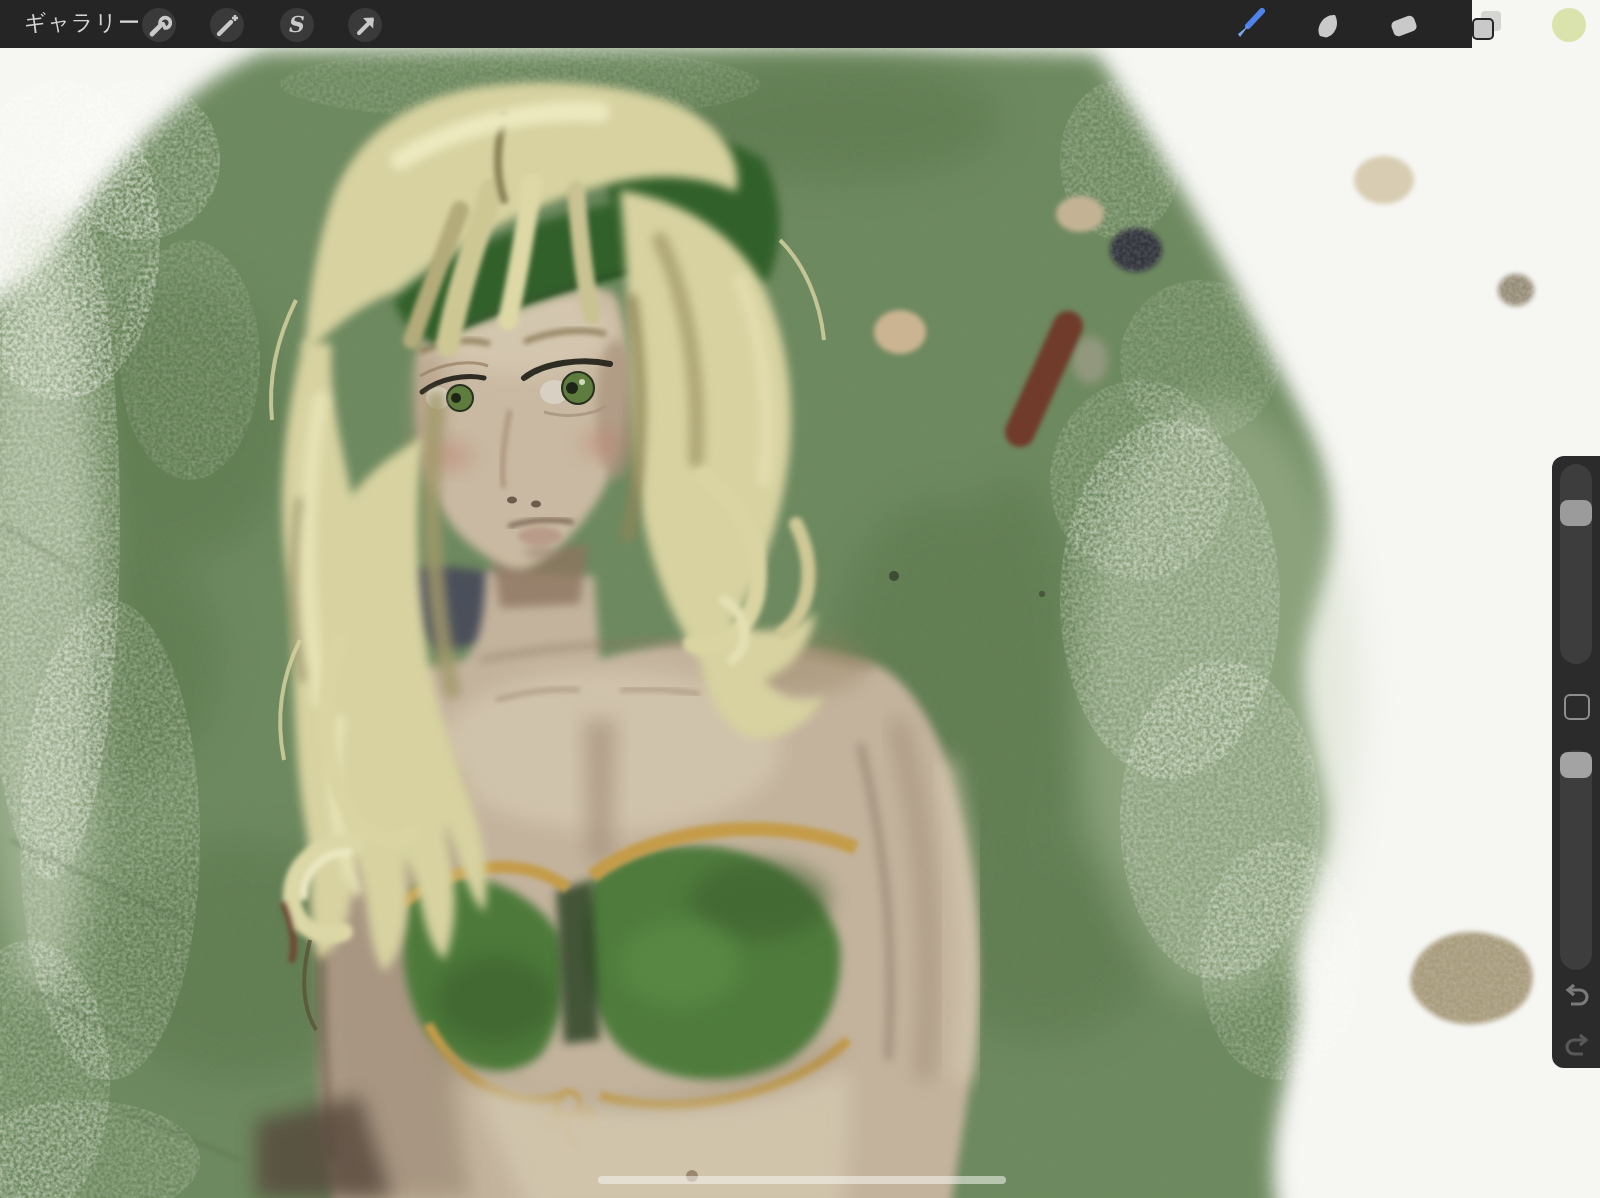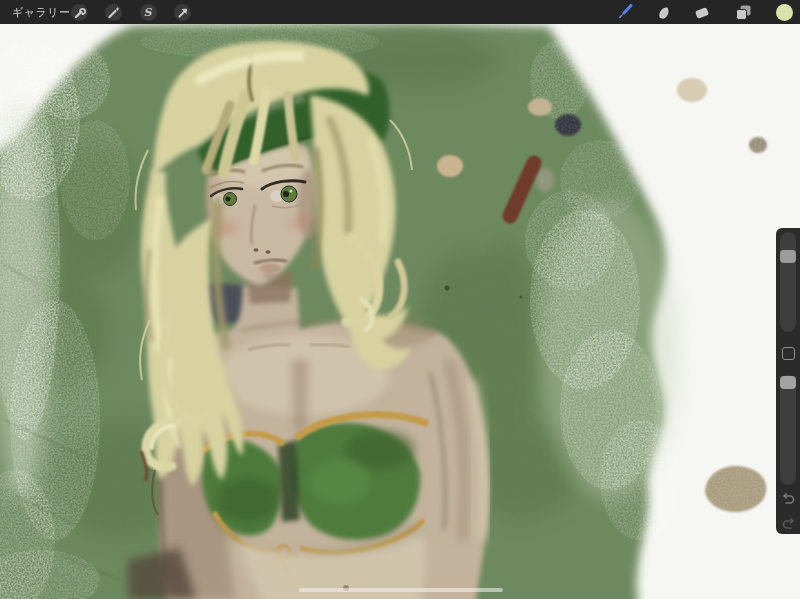--- a/index.html
+++ b/index.html
@@ -1,19 +1,19 @@
 <!DOCTYPE html>
 <html><head>
 <meta charset="utf-8">
 <style>
   html,body{margin:0;padding:0;}
   body{width:800px;height:599px;position:relative;overflow:hidden;
        font-family:"Liberation Sans","DejaVu Sans",sans-serif;background:#f6f6f3;}
   
-  .topbar{position:absolute;left:0;top:0;width:800px;height:24px;background:#252525;z-index:30;}
+  .topbar{position:absolute;left:0;top:0;width:736px;height:24px;background:#252525;z-index:30;}
   .gallery-btn{position:absolute;left:12px;top:0;height:24px;line-height:24px;
                font-size:11px;color:#d6d6d6;letter-spacing:.5px;cursor:default;}
   .circ-btn{position:absolute;top:3.5px;width:17px;height:17px;border-radius:50%;
             background:#3a3a3a;display:flex;align-items:center;justify-content:center;}
   .flat-btn{position:absolute;top:4px;width:17px;height:17px;display:flex;align-items:center;justify-content:center;}
   .sel-s{font-family:"DejaVu Serif","Liberation Serif",serif;font-style:italic;font-weight:bold;
          font-size:11px;color:#c9c9c9;line-height:1;}
   .color-swatch{position:absolute;top:3.5px;width:17px;height:17px;border-radius:50%;}
   
   .sidebar{position:absolute;right:0;top:228px;width:24px;height:306px;background:#2b2b2b;

